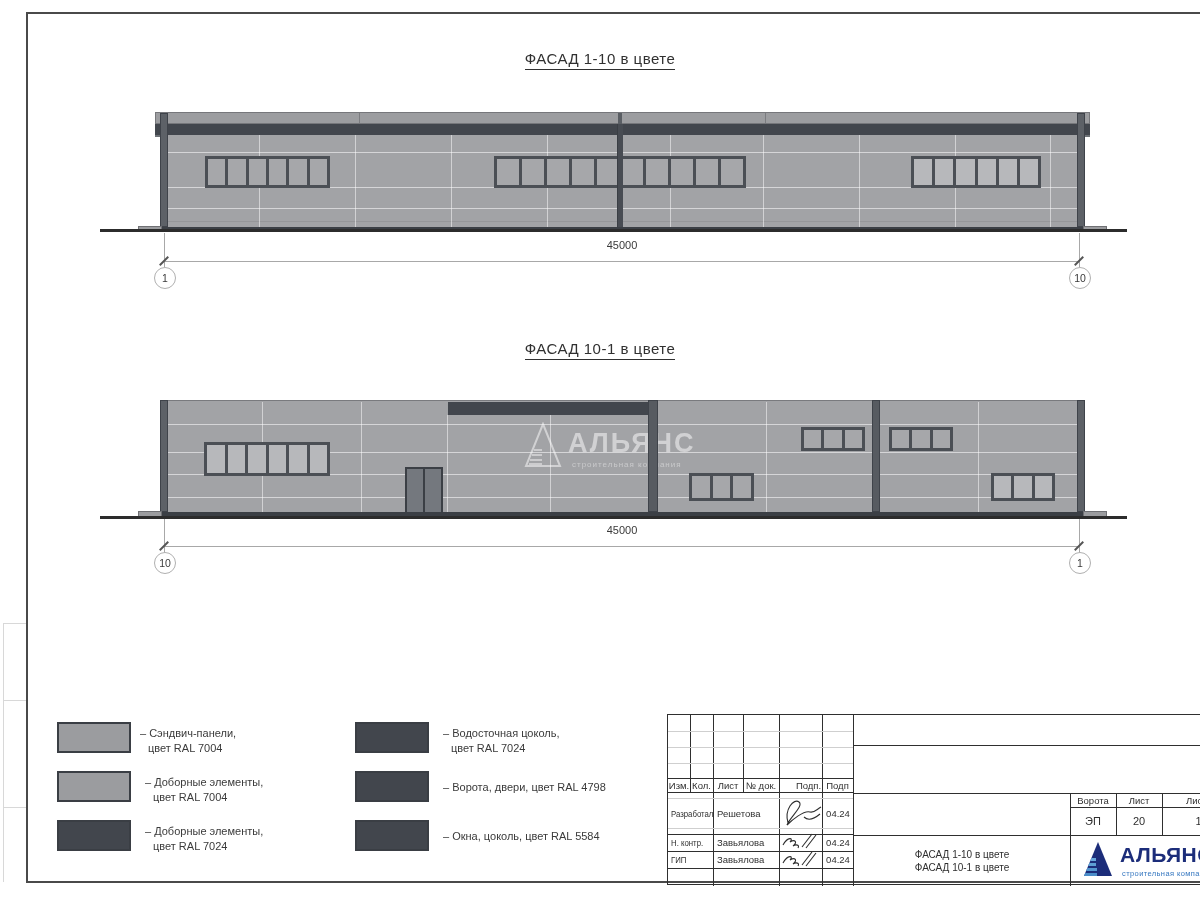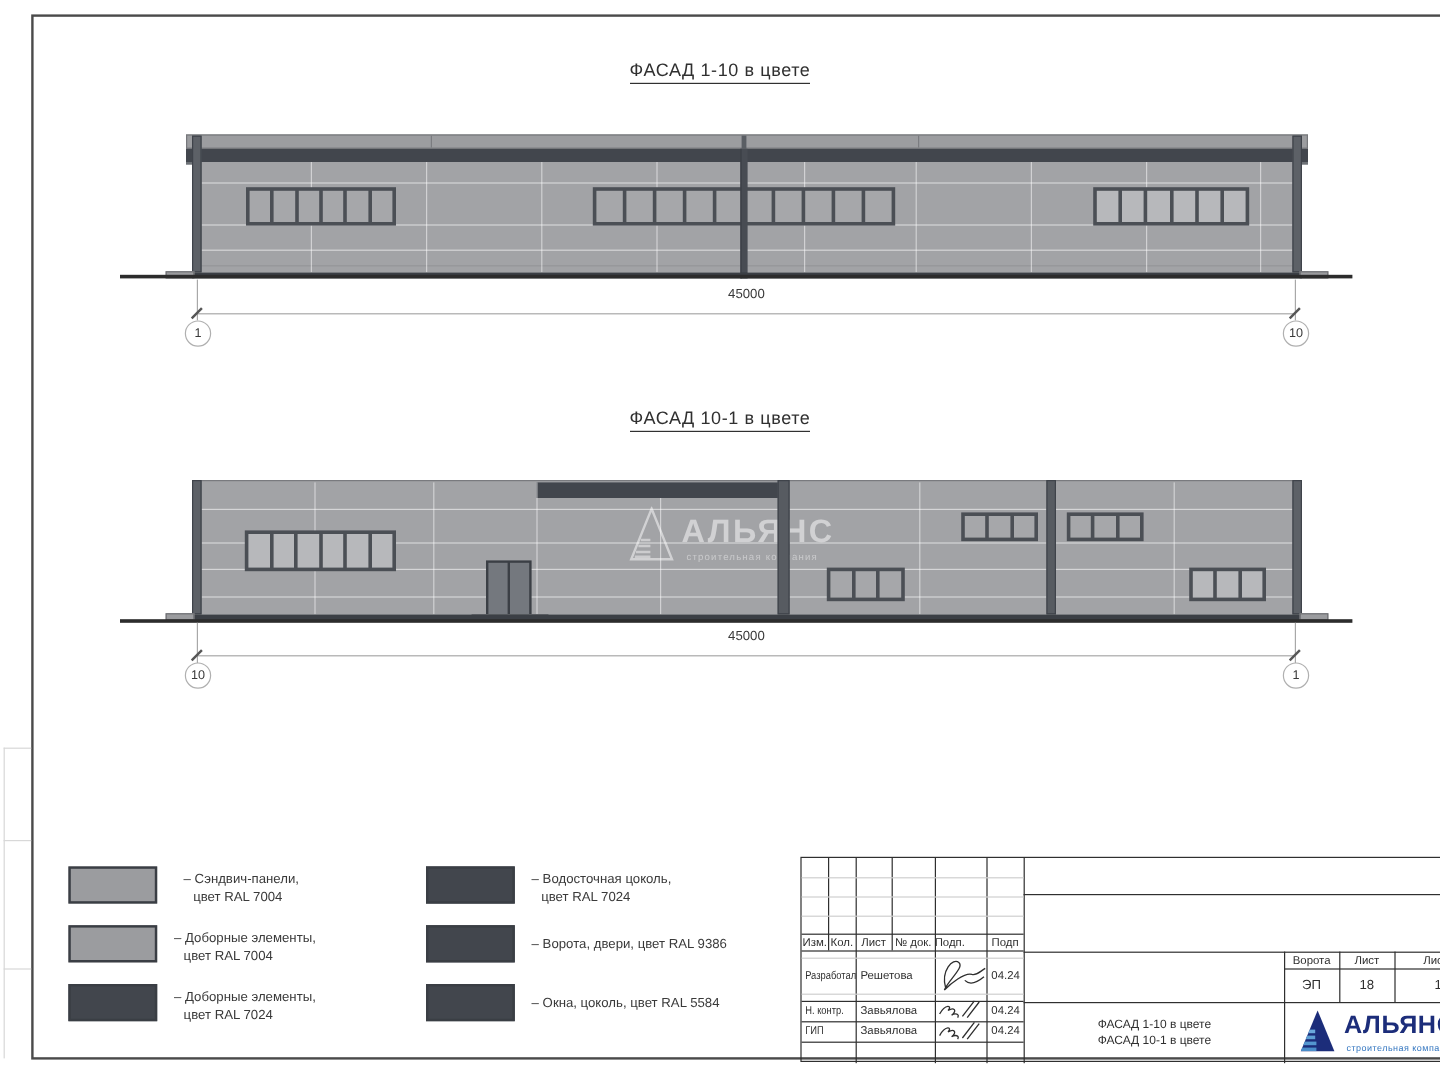--- a/index.html
+++ b/index.html
@@ -234,42 +234,42 @@
     <div class="axis" style="left:154px;top:552px;">
         <span>10</span>
       </div>
     <div class="axis" style="left:1069px;top:552px;">
         <span>1</span>
       </div>
   </div>
 
   <div>
     <div class="swatch" style="left: 57px; top: 722px; background: rgb(155, 156, 159);"></div>
-    <div class="leg-label" style="left:153px;top:726px;">
+    <div class="leg-label" style="left:140px;top:726px;">
       <div>– Сэндвич-панели,</div>
         <div style="padding-left:8px;">цвет RAL 7004</div>
     </div>
     <div class="swatch" style="left: 57px; top: 771px; background: rgb(155, 156, 159);"></div>
     <div class="leg-label" style="left:145px;top:775px;">
       <div>– Доборные элементы,</div>
         <div style="padding-left:8px;">цвет RAL 7004</div>
     </div>
     <div class="swatch" style="left: 57px; top: 820px; background: rgb(66, 70, 77);"></div>
     <div class="leg-label" style="left:145px;top:824px;">
       <div>– Доборные элементы,</div>
         <div style="padding-left:8px;">цвет RAL 7024</div>
     </div>
     <div class="swatch" style="left: 355px; top: 722px; background: rgb(66, 70, 77);"></div>
     <div class="leg-label" style="left:443px;top:726px;">
       <div>– Водосточная цоколь,</div>
         <div style="padding-left:8px;">цвет RAL 7024</div>
     </div>
     <div class="swatch" style="left: 355px; top: 771px; background: rgb(66, 70, 77);"></div>
     <div class="leg-label" style="left:443px;top:780px;">
-      <div>– Ворота, двери, цвет RAL 9386</div>
+      <div>– Ворота, двери, цвет RAL 4798</div>
     </div>
     <div class="swatch" style="left: 355px; top: 820px; background: rgb(66, 70, 77);"></div>
     <div class="leg-label" style="left:443px;top:829px;">
       <div>– Окна, цоколь, цвет RAL 5584</div>
     </div>
   </div>
 
   <div class="stamp">
 
     <div class="sv" style="left:22px;top:0;height:77px;"></div>
@@ -294,21 +294,21 @@
     <div class="sh" style="left:0;top:153px;width:185px;"></div>
     <div class="sh" style="left:185px;top:30px;width:388px;"></div>
     <div class="sh" style="left:185px;top:78px;width:388px;"></div>
     <div class="sh" style="left:402px;top:92px;width:171px;"></div>
     <div class="sh" style="left:185px;top:120px;width:388px;"></div>
 
     <div class="scell" style="left:0;top:63px;width:22px;height:14px;">Изм.</div>
     <div class="scell" style="left:22px;top:63px;width:23px;height:14px;">Кол.</div>
     <div class="scell" style="left:45px;top:63px;width:30px;height:14px;">Лист</div>
     <div class="scell" style="left:75px;top:63px;width:36px;height:14px;">№ док.</div>
-    <div class="scell" style="left:102px;top:63px;width:43px;height:14px;">Подп.</div>
+    <div class="scell" style="left:119px;top:63px;width:43px;height:14px;">Подп.</div>
     <div class="scell" style="left:154px;top:63px;width:31px;height:14px;">Подп</div>
 
     <div class="scell left" style="left:0;top:77px;width:45px;height:42px;">
         <span class="cond">Разработал</span>
       </div>
     <div class="scell left" style="left:46px;top:77px;width:65px;height:42px;">
         <span>Решетова</span>
       </div>
     <div class="scell" style="left:155px;top:77px;width:30px;height:42px;">04.24</div>
     <div class="scell left" style="left:0;top:119px;width:45px;height:17px;">
@@ -333,21 +333,21 @@
       <path d="M3,14 C8,5 14,7 10,11 C15,8 18,11 13,15 C16,13 20,14 18,17 M22,16 L32,3 M26,17 L36,4" stroke="#2f2f2f" fill="none" stroke-width="1.1"></path>
     </svg>
     <svg class="abs" style="left:112px;top:133px;" width="40" height="22" viewBox="0 0 40 20">
       <path d="M3,14 C8,5 14,7 10,11 C15,8 18,11 13,15 C16,13 20,14 18,17 M22,16 L32,3 M26,17 L36,4" stroke="#2f2f2f" fill="none" stroke-width="1.1"></path>
     </svg>
 
     <div class="scell" style="left:402px;top:78px;width:46px;height:14px;">Ворота</div>
     <div class="scell" style="left:448px;top:78px;width:46px;height:14px;">Лист</div>
     <div class="scell" style="left:494px;top:78px;width:79px;height:14px;">Листов</div>
     <div class="scell stage-val" style="left:402px;top:92px;width:46px;height:28px;">ЭП</div>
-    <div class="scell stage-val" style="left:448px;top:92px;width:46px;height:28px;">18</div>
+    <div class="scell stage-val" style="left:448px;top:92px;width:46px;height:28px;">20</div>
     <div class="scell stage-val" style="left:494px;top:92px;width:79px;height:28px;">19</div>
 
     <div class="namecell" style="left:186px;top:120px;width:216px;height:51px;">
       <span>ФАСАД 1-10 в цвете</span>
       <span>ФАСАД 10-1 в цвете</span>
     </div>
 
     <div>
       <svg class="abs" style="left:415px;top:126px;" width="30" height="36" viewBox="0 0 30 36">
         <defs>

